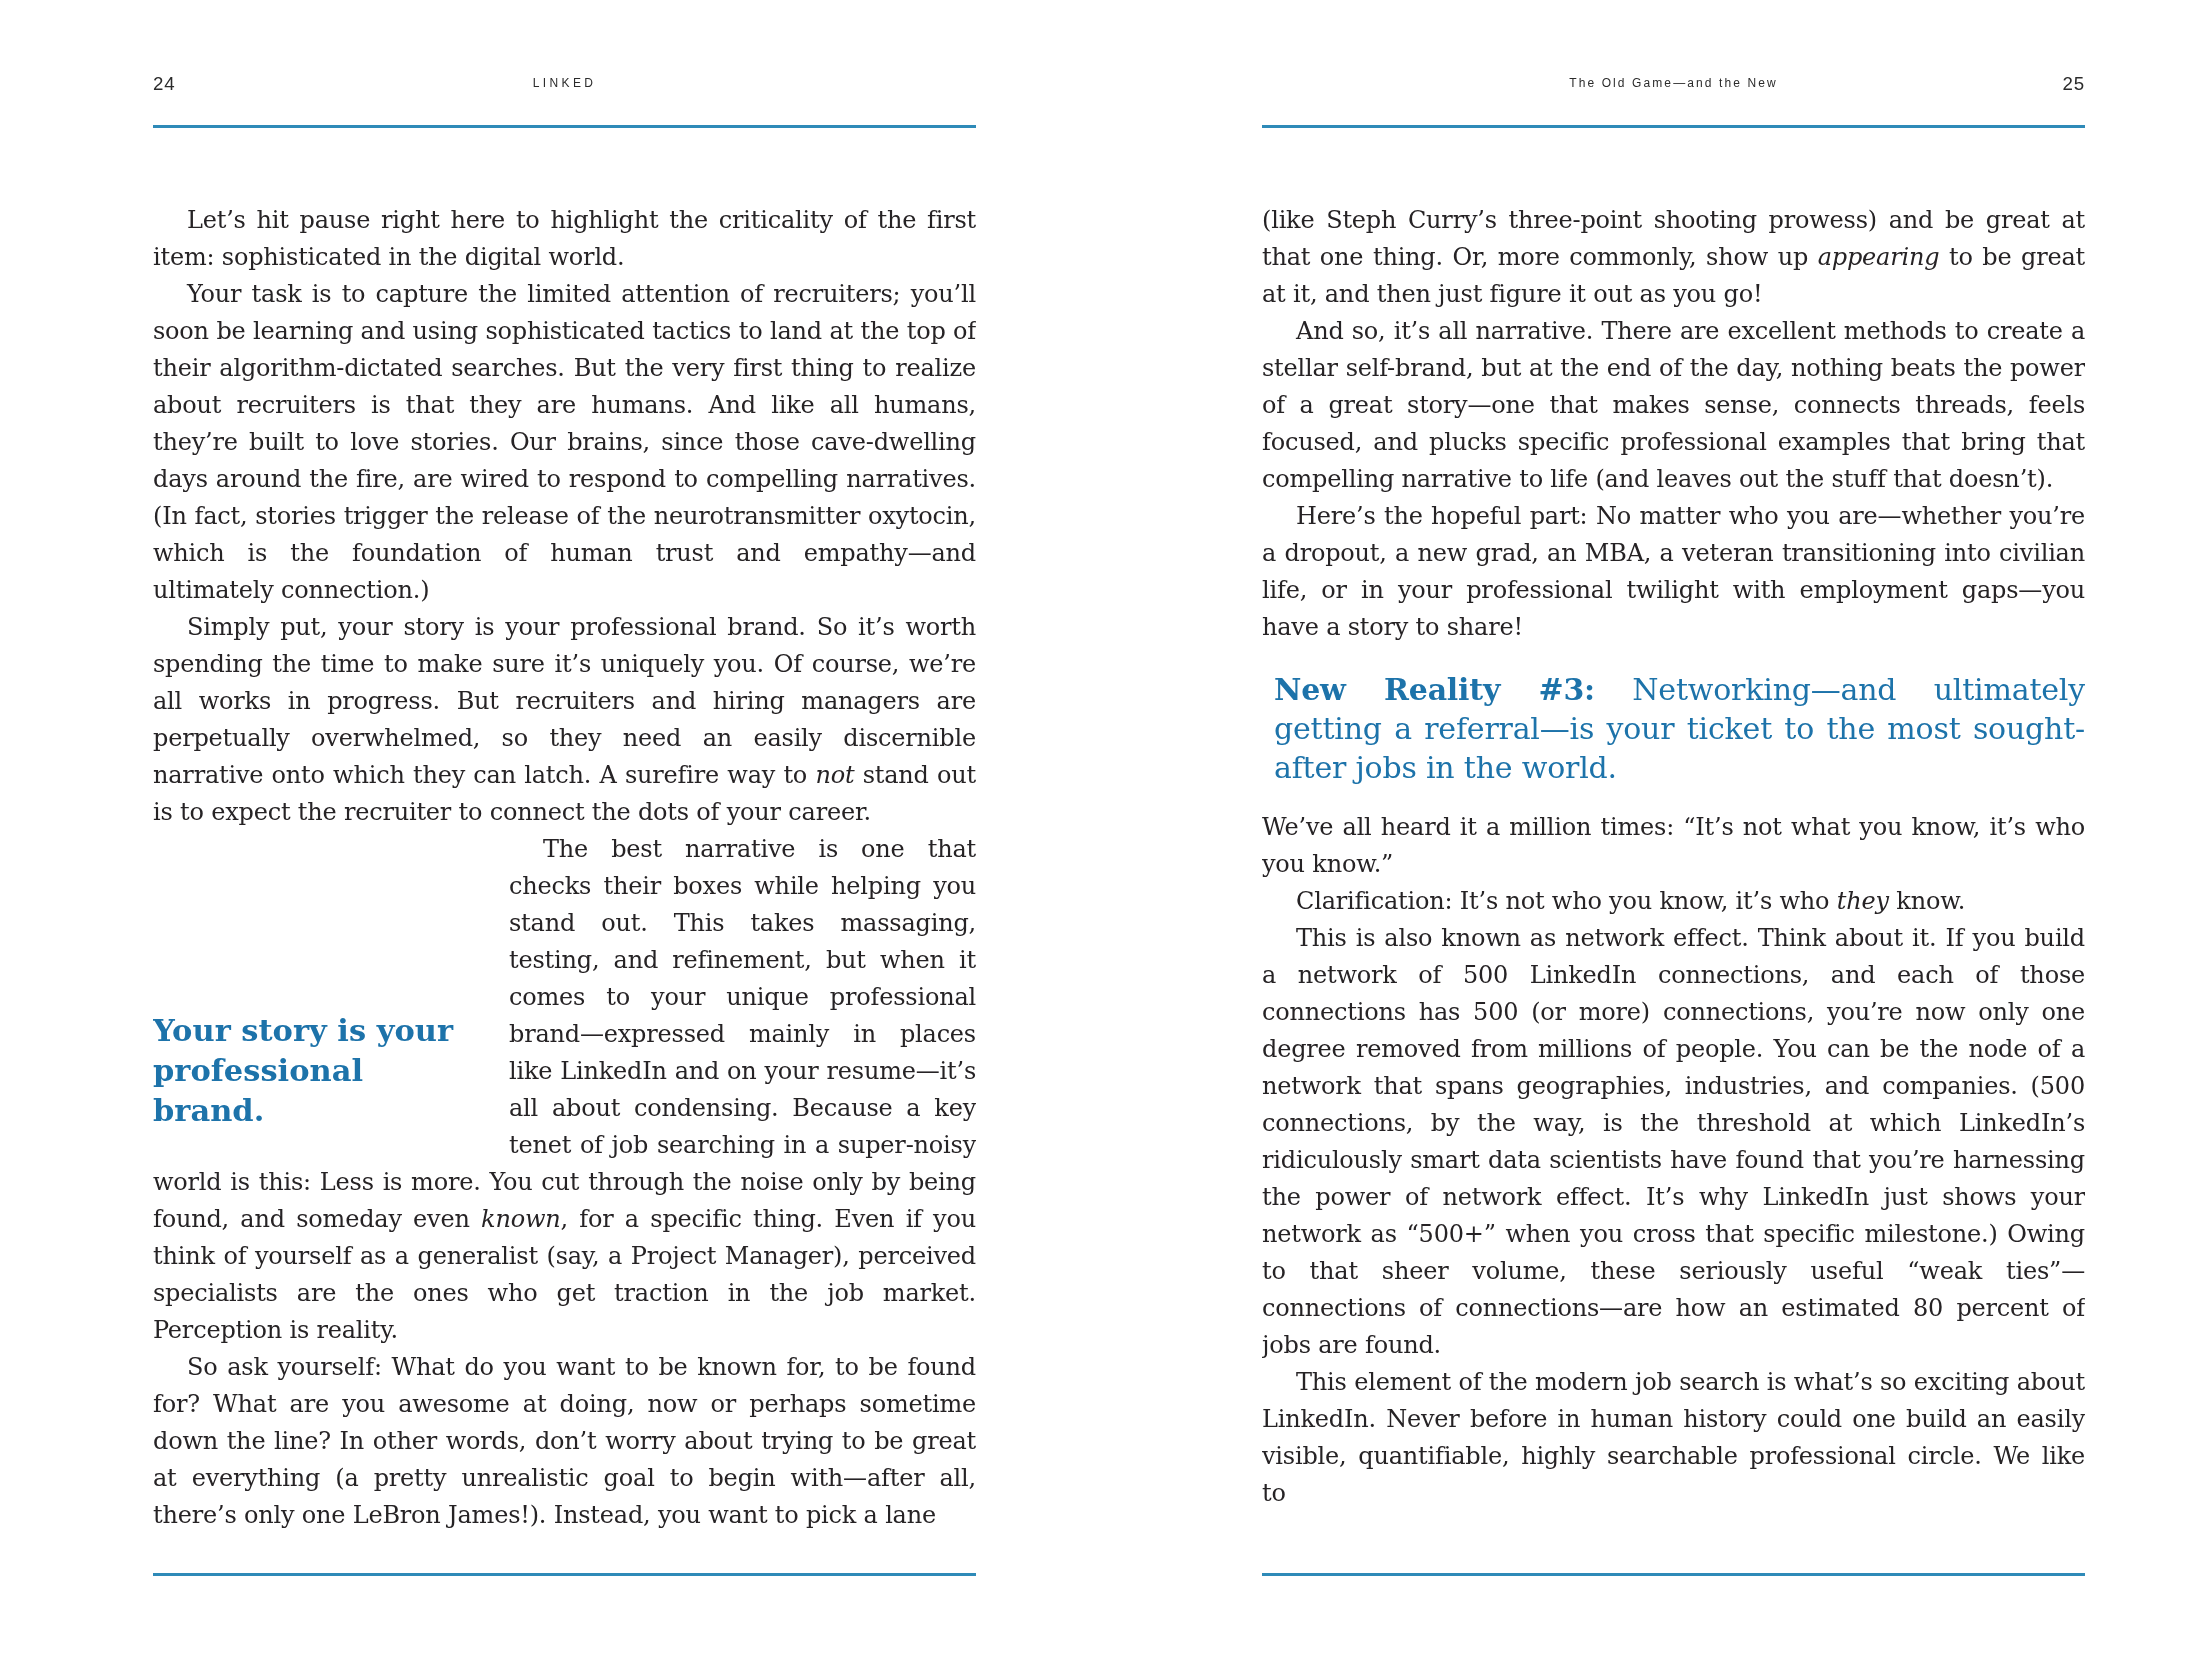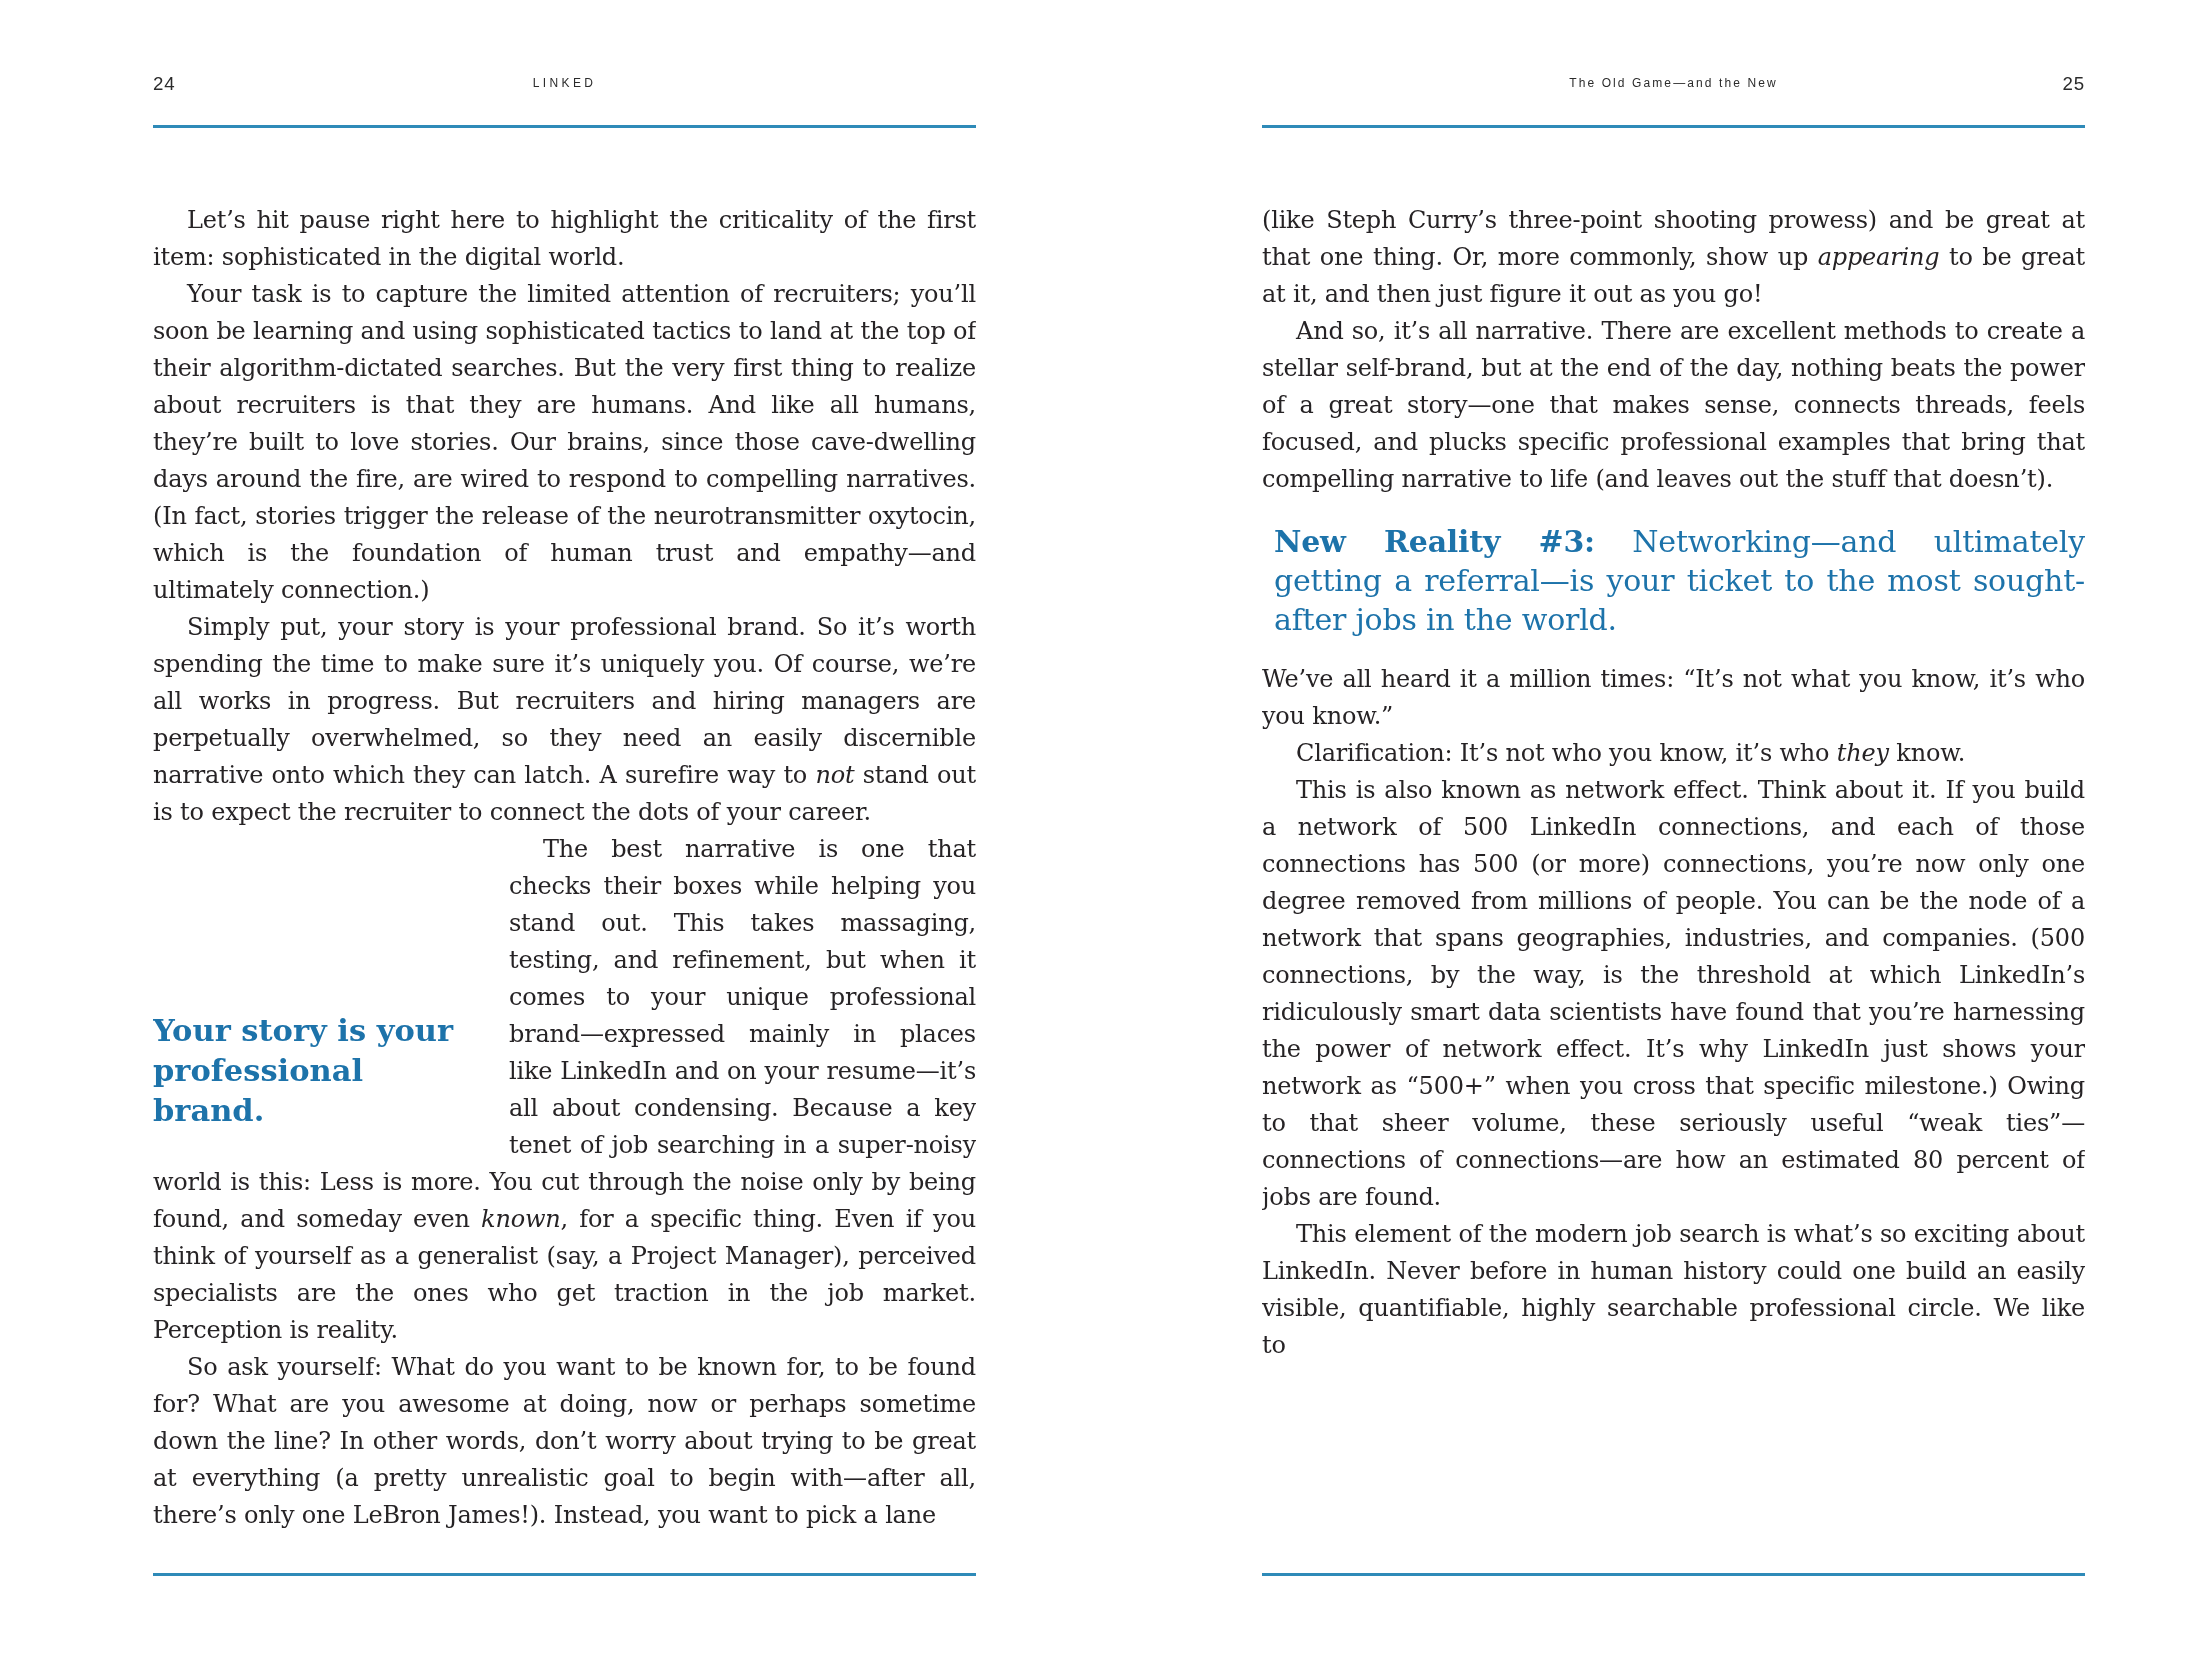--- a/index.html
+++ b/index.html
@@ -141,20 +141,21 @@
   <section class="page page-right">
     <header class="pg-header">
       <span class="running-head">The Old Game—and the New</span>
       <span class="folio folio-right">25</span>
     </header>
     <div class="rule rule-top"></div>
 
     <div class="text-block">
       <p class="para"><span>(like Steph Curry’s three-point shooting prowess) and be great at that one thing. Or, more commonly, show up </span><span class="it">appearing</span><span> to be great at it, and then just figure it out as you go!</span></p>
       <p class="para indent"><span>And so, it’s all narrative. There are excellent methods to create a stellar self-brand, but at the end of the day, nothing beats the power of a great story—one that makes sense, connects threads, feels focused, and plucks specific professional examples that bring that compelling narrative to life (and leaves out the stuff that doesn’t).</span></p>
+      <p class="para indent"><span>Here’s the hopeful part: No matter who you are—whether you’re a dropout, a new grad, an MBA, a veteran transitioning into civilian life, or in your professional twilight with employment gaps—you have a story to share!</span></p>
 
       <h2 class="section-heading"><strong>New Reality #3:</strong><span> Networking—and ultimately getting a referral—is your ticket to the most sought-after jobs in the world.</span></h2>
 
       <p class="para"><span>We’ve all heard it a million times: “It’s not what you know, it’s who you know.”</span></p>
       <p class="para indent"><span>Clarification: It’s not who you know, it’s who </span><span class="it">they</span><span> know.</span></p>
       <p class="para indent"><span>This is also known as network effect. Think about it. If you build a network of 500 LinkedIn connections, and each of those connections has 500 (or more) connections, you’re now only one degree removed from millions of people. You can be the node of a network that spans geographies, industries, and companies. (500 connections, by the way, is the threshold at which LinkedIn’s ridiculously smart data scientists have found that you’re harnessing the power of network effect. It’s why LinkedIn just shows your network as “500+” when you cross that specific milestone.) Owing to that sheer volume, these seriously useful “weak ties”—connections of connections—are how an estimated 80 percent of jobs are found.</span></p>
       <p class="para indent"><span>This element of the modern job search is what’s so exciting about LinkedIn. Never before in human history could one build an easily visible, quantifiable, highly searchable professional circle. We like to</span></p>
     </div>
 
     <div class="rule rule-bottom"></div>

